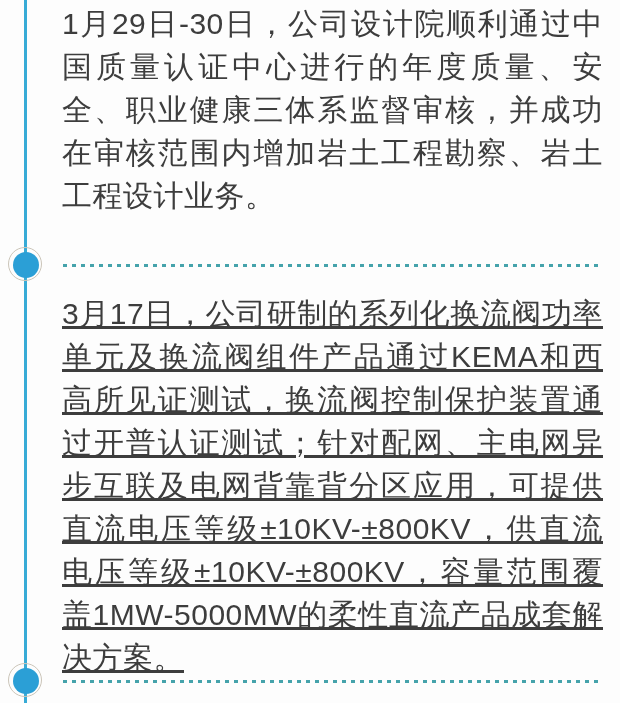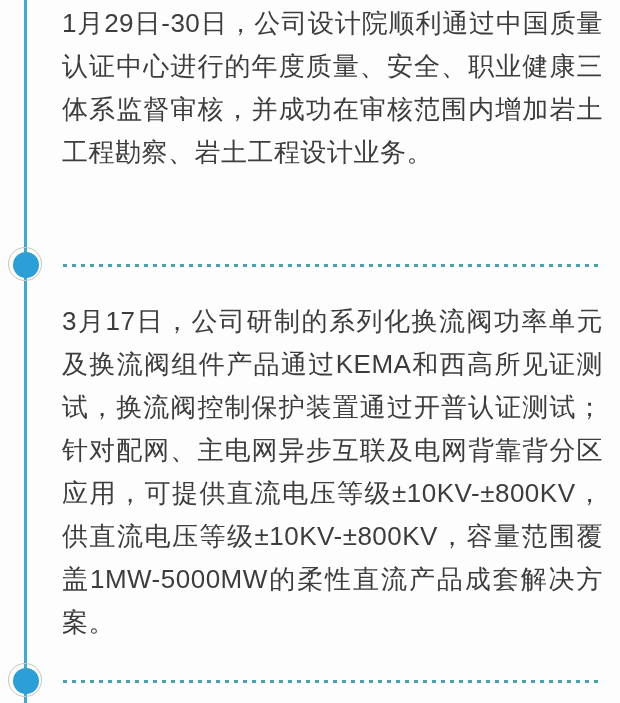--- a/index.html
+++ b/index.html
@@ -25,29 +25,29 @@
   .timeline-line {
     position: absolute;
     left: 24px; top: 0; bottom: 0;
     width: 3px;
     background: var(--timeline-line);
   }
   .para {
     position: absolute;
     left: 62px;
     width: 541px;
-    font-size: 26px;
+    font-size: 30px;
     line-height: 43px;
     color: var(--text);
     text-align: justify;
     text-justify: inter-ideograph;
     letter-spacing: 0.5px;
   }
   .para-1 { top: 2px; }
-  .para-2 { top: 300px; }
+  .para-2 { top: 292px; text-decoration: underline; }
   .separator {
     position: absolute;
     left: 0; right: 0;
     height: 0;
   }
   .sep-1 { top: 265px; }
   .sep-2 { top: 681px; }
   .node-ring {
     position: absolute;
     left: 8px; top: -18px;

